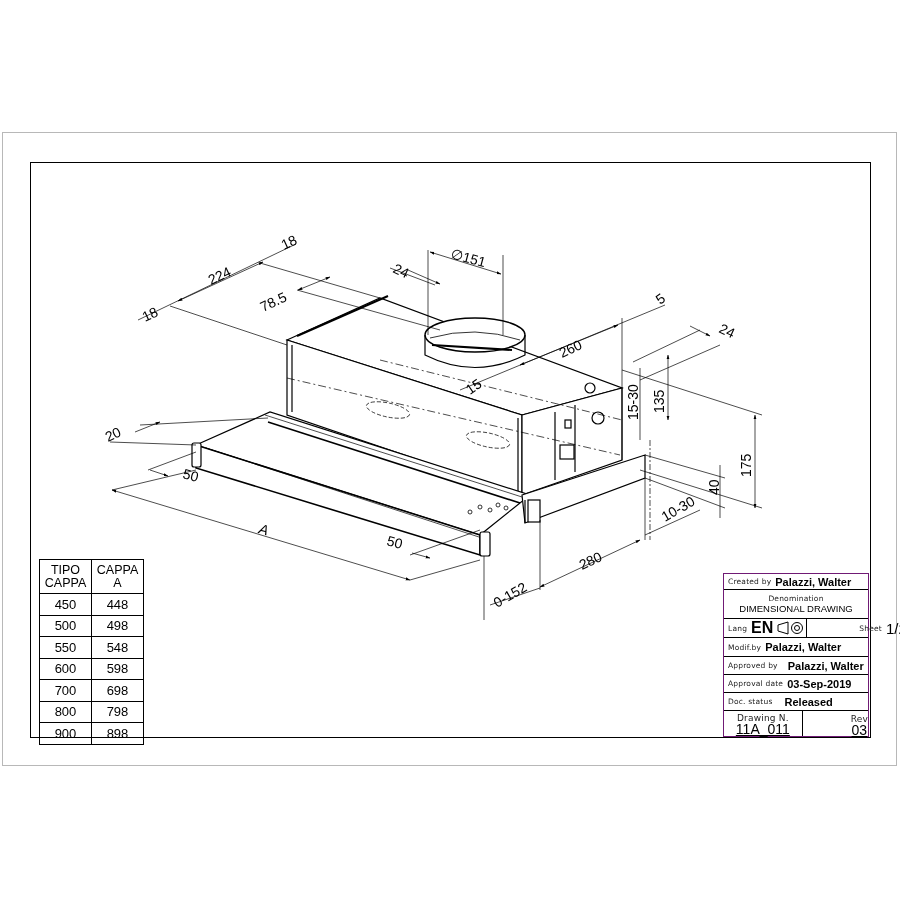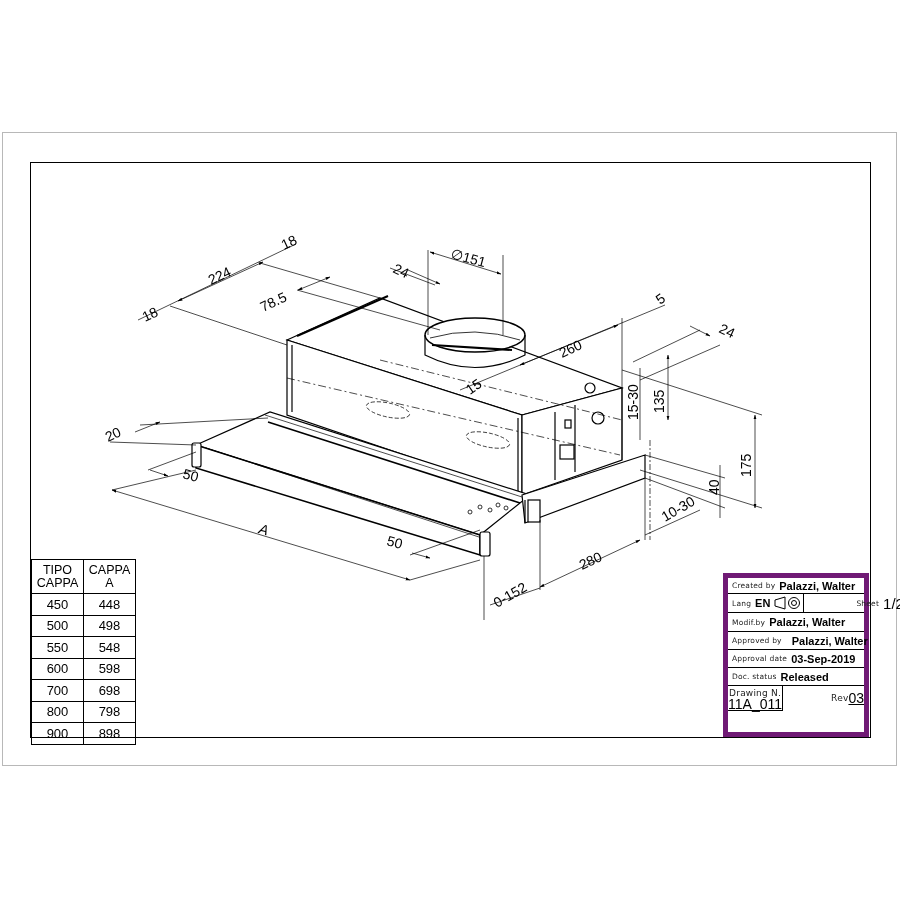--- a/index.html
+++ b/index.html
@@ -2,26 +2,26 @@
 <html><head>
 <meta charset="utf-8">
 <style>
   html, body { margin:0; padding:0; background:#fff; }
   body { width:900px; height:900px; position:relative; overflow:hidden; font-family:"Liberation Sans", sans-serif; }
   .outer-frame { position:absolute; left:2px; top:132px; width:895px; height:634px; border:1px solid #b8b8b8; box-sizing:border-box; }
   .inner-frame { position:absolute; left:30px; top:162px; width:841px; height:576px; border:1.5px solid #000; box-sizing:border-box; }
   svg.drawing { position:absolute; left:0; top:0; width:900px; height:900px; }
   .dim { font-family:"Liberation Sans", sans-serif; font-size:14px; fill:#000; }
   
-  .type-table { position:absolute; left:31px; top:559px; width:105px; border-collapse:collapse; font-size:13px; }
+  .type-table { position:absolute; left:39px; top:559px; width:105px; border-collapse:collapse; font-size:13px; }
   .type-table td, .type-table th { border:1px solid #000; text-align:center; padding:0; height:20px; font-weight:normal; }
   .type-table th { font-size:12.5px; line-height:13px; height:33px; }
   .type-table td { height:20.5px; }
   
-  .title-block { position:absolute; left:723px; top:573px; width:146px; height:164px; border:5px solid #701a75; box-sizing:border-box; font-size:8.5px; }
+  .title-block { position:absolute; left:723px; top:573px; width:146px; height:164px; border:1px solid #701a75; box-sizing:border-box; font-size:8.5px; }
   .tb-row { border-bottom:1px solid #000; box-sizing:border-box; display:flex; align-items:center; padding-left:4px; white-space:nowrap; }
   .tb-label { color:#222; font-family:"DejaVu Sans", sans-serif; font-size:7.5px; margin-right:4px; letter-spacing:0.2px; }
   .tb-val { font-weight:bold; font-size:11px; }
   .tb-center { flex-direction:column; justify-content:center; padding-left:0; }
   .tb-split { display:flex; padding:0;gap:48px; }
   .tb-cell { display:flex; align-items:center; padding-left:4px; box-sizing:border-box; }
   .big { font-size:14px; font-weight:normal;text-decoration:underline; }
 </style>
 </head>
 <body>
@@ -213,24 +213,28 @@
         <td>898</td>
       </tr>
   </tbody>
 </table>
 
 <div class="title-block">
   <div class="tb-row" style="height:16px">
     <span class="tb-label">Created by</span>
     <span class="tb-val">Palazzi, Walter</span>
   </div>
+  <div class="tb-row tb-center" style="height:29px">
+    <span class="tb-label" style="margin:0">Denomination</span>
+    <span style="font-size:9.5px">DIMENSIONAL DRAWING</span>
+  </div>
   <div class="tb-row tb-split" style="height:19px">
     <div class="tb-cell" style="width:84px;border-right:1px solid #000;height:100%">
       <span class="tb-label">Lang</span>
-      <span class="tb-val" style="font-size:11px">EN</span>
+      <span class="tb-val" style="font-size:16px">EN</span>
       <svg width="30" height="14" viewBox="0 0 30 14" style="margin-left:3px">
         <path d="M2,4 L12,1 L12,13 L2,10 Z" fill="none" stroke="#000" stroke-width="1"></path>
         <circle cx="21" cy="7" r="5.5" fill="none" stroke="#000" stroke-width="1"></circle>
         <circle cx="21" cy="7" r="2.5" fill="none" stroke="#000" stroke-width="1"></circle>
       </svg>
     </div>
     <div class="tb-cell" style="flex:1;height:100%;justify-content:flex-end">
       <span class="tb-label">Sheet</span>
       <span class="tb-val" style="font-size:15px;font-weight:normal">1/2</span>
     </div>
@@ -242,25 +246,25 @@
   <div class="tb-row" style="height:18px">
     <span class="tb-label">Approved by</span>
     <span class="tb-val" style="margin-left:6px">Palazzi, Walter</span>
   </div>
   <div class="tb-row" style="height:18px">
     <span class="tb-label">Approval date</span>
     <span class="tb-val">03-Sep-2019</span>
   </div>
   <div class="tb-row" style="height:18px">
     <span class="tb-label">Doc. status</span>
-    <span class="tb-val" style="">Released</span>
+    <span class="tb-val" style="margin-left:8px">Released</span>
   </div>
   <div class="tb-split" style="height:25px;display:flex">
     <div style="width:100px;border-right:1px solid #000;display:flex;flex-direction:column;align-items:center;justify-content:center;line-height:11px">
       <span class="tb-label" style="margin:0;font-size:9px">Drawing N.</span>
       <span class="big">11A_011</span>
     </div>
-    <div style="flex:1;display:flex;flex-direction:row;align-items:center;justify-content:flex-end;line-height:11px">
+    <div style="flex:1;display:flex;flex-direction:column;align-items:center;justify-content:flex-end;line-height:11px">
       <span class="tb-label" style="margin:0;font-size:9px">Rev</span>
       <span class="big">03</span>
     </div>
   </div>
 </div>
 
 </body></html>

